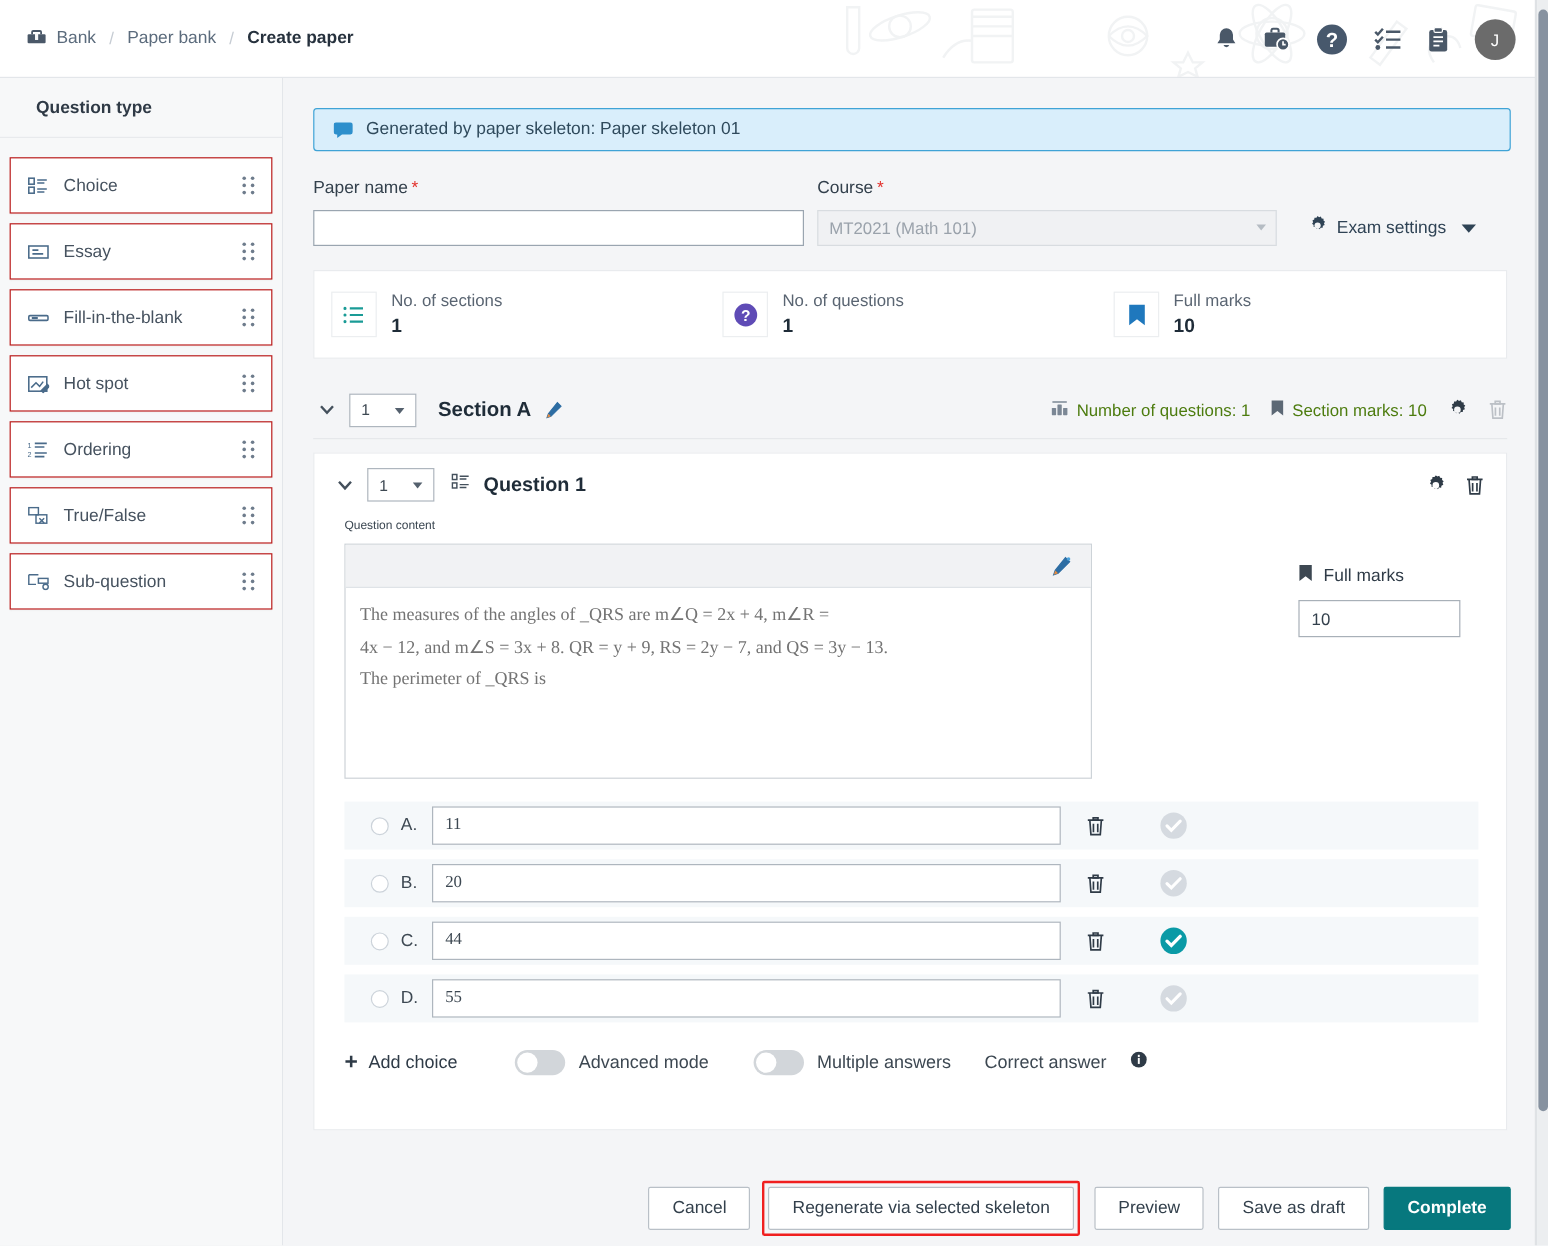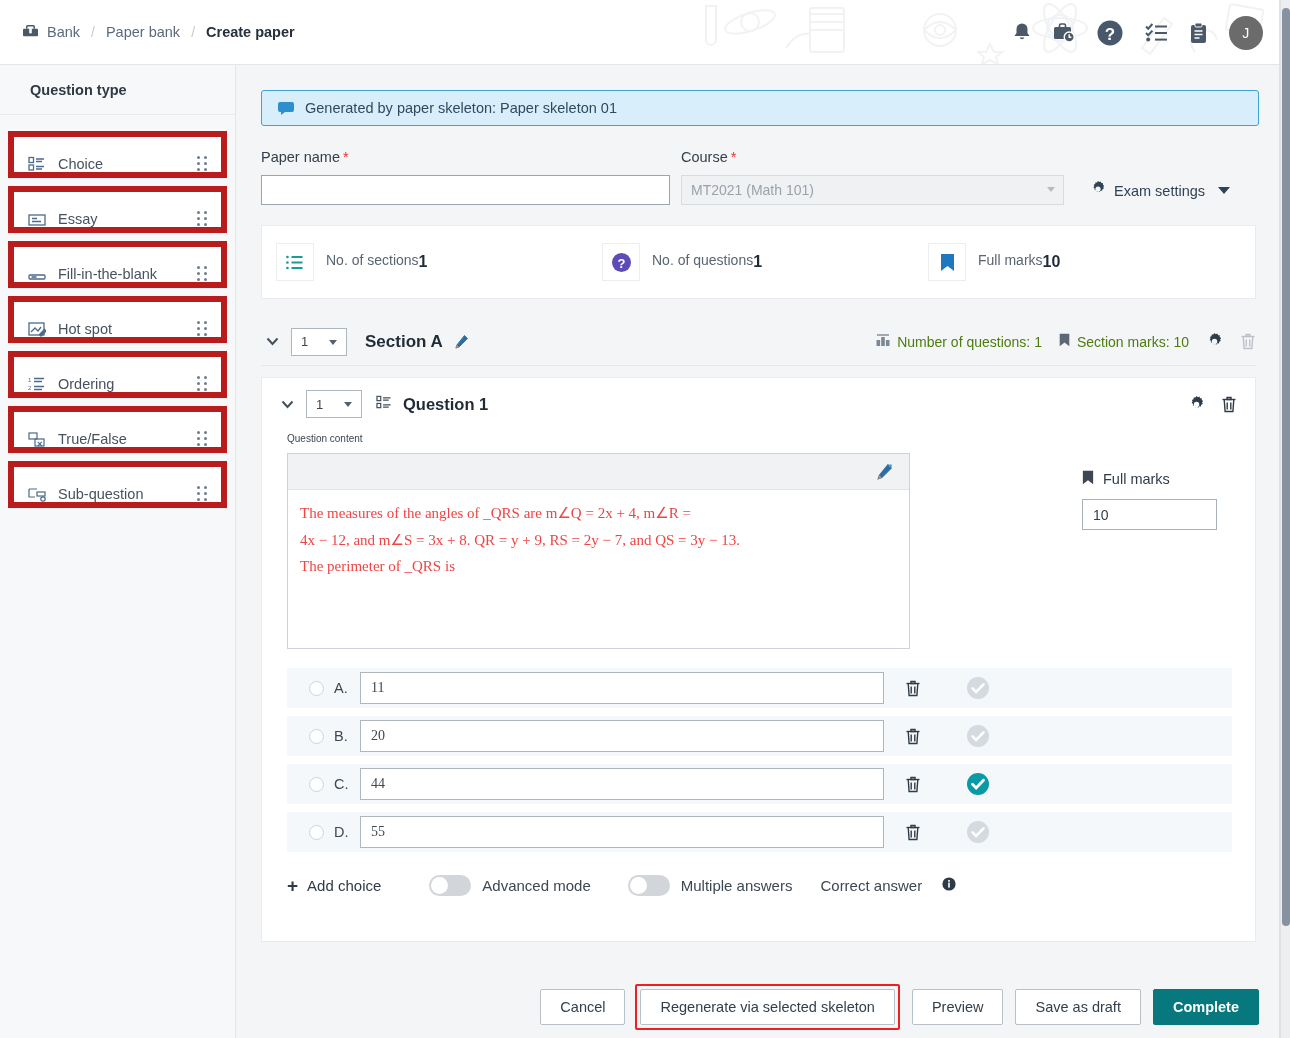--- a/index.html
+++ b/index.html
@@ -54,24 +54,24 @@
   }
   .sidebar-title {
     height: 50px; display: flex; align-items: center;
     padding-left: 30px; font-size: 14.5px; font-weight: bold; color: #2f3a46;
     border-bottom: 1px solid #e8eaed;
     background: #f7f8f9;
   }
   .qt-list { padding: 16px 8px 0 8px; }
   .qt-item {
     height: 47px; background: #ffffff;
-    display: flex; align-items: flex-end;
+    display: flex; align-items: center;
     margin-bottom: 8px;
     padding: 0 12px 0 14px;
-    border: 6px solid #b91c1c;
+    border: 1px solid #b91c1c;
     box-shadow: 0 1px 1px rgba(0,0,0,.04);
     cursor: pointer;
   }
   .qt-icon { width: 22px; color: #4a6b8a; display: flex; align-items: center; }
   .qt-label { flex: 1; font-size: 14.5px; color: #46525f; padding-left: 8px; }
   .grip {
     width: 12px; height: 17px; cursor: grab;
     display: grid; grid-template-columns: 4px 4px; grid-template-rows: repeat(3, 4px);
     gap: 2px 3px; align-content: center;
   }
@@ -131,21 +131,21 @@
   .stats {
     margin: 20px 25px 0 25px; height: 74px; background: #fff;
     border: 1px solid #e9ebee; display: flex; align-items: center;
     padding-left: 14px;
   }
   .stat { display: flex; align-items: center; }
   .stat-ico {
     width: 38px; height: 38px; border: 1px solid #eceef0; background: #fff;
     display: flex; align-items: center; justify-content: center; margin-right: 12px;
   }
-  .stat-txt { display: flex; flex-direction: row; }
+  .stat-txt { display: flex; flex-direction: column; }
   .stat-k { font-size: 14px; color: #5a6572; line-height: 1.5; }
   .stat-v { font-size: 16px; color: #1f2c38; font-weight: bold; line-height: 1.45; }
   .stat.s1 { width: 326px; }
   .stat.s2 { width: 326px; }
 
   
   .section-head {
     margin: 19px 25px 0 25px; height: 48px; background: #f4f5f7;
     display: flex; align-items: center;
     border-bottom: 1px solid #e6e8eb;
@@ -189,21 +189,21 @@
   .editor {
     margin: 0 23px 0 25px; border: 1px solid #cdd3d8; height: 196px; background: #fff;
     position: relative; width: 623px;
   }
   .editor-toolbar {
     height: 36px; background: #f1f2f4; border-bottom: 1px solid #dfe3e7;
     display: flex; align-items: center; justify-content: flex-end; padding-right: 16px;
   }
   .editor-body {
     padding: 10px 12px; font-family: "Liberation Serif", serif; font-size: 15px;
-    color: #ef4444; line-height: 1.78;
+    color: #737373; line-height: 1.78;
   }
 
   .fullmarks-col {
     position: absolute; top: 92px; left: 820px; width: 180px;
   }
   .fm-label {
     display: flex; align-items: center; gap: 9px;
     font-size: 14.5px; color: #2f3b47; margin-bottom: 11px;
   }
   .fm-input {

